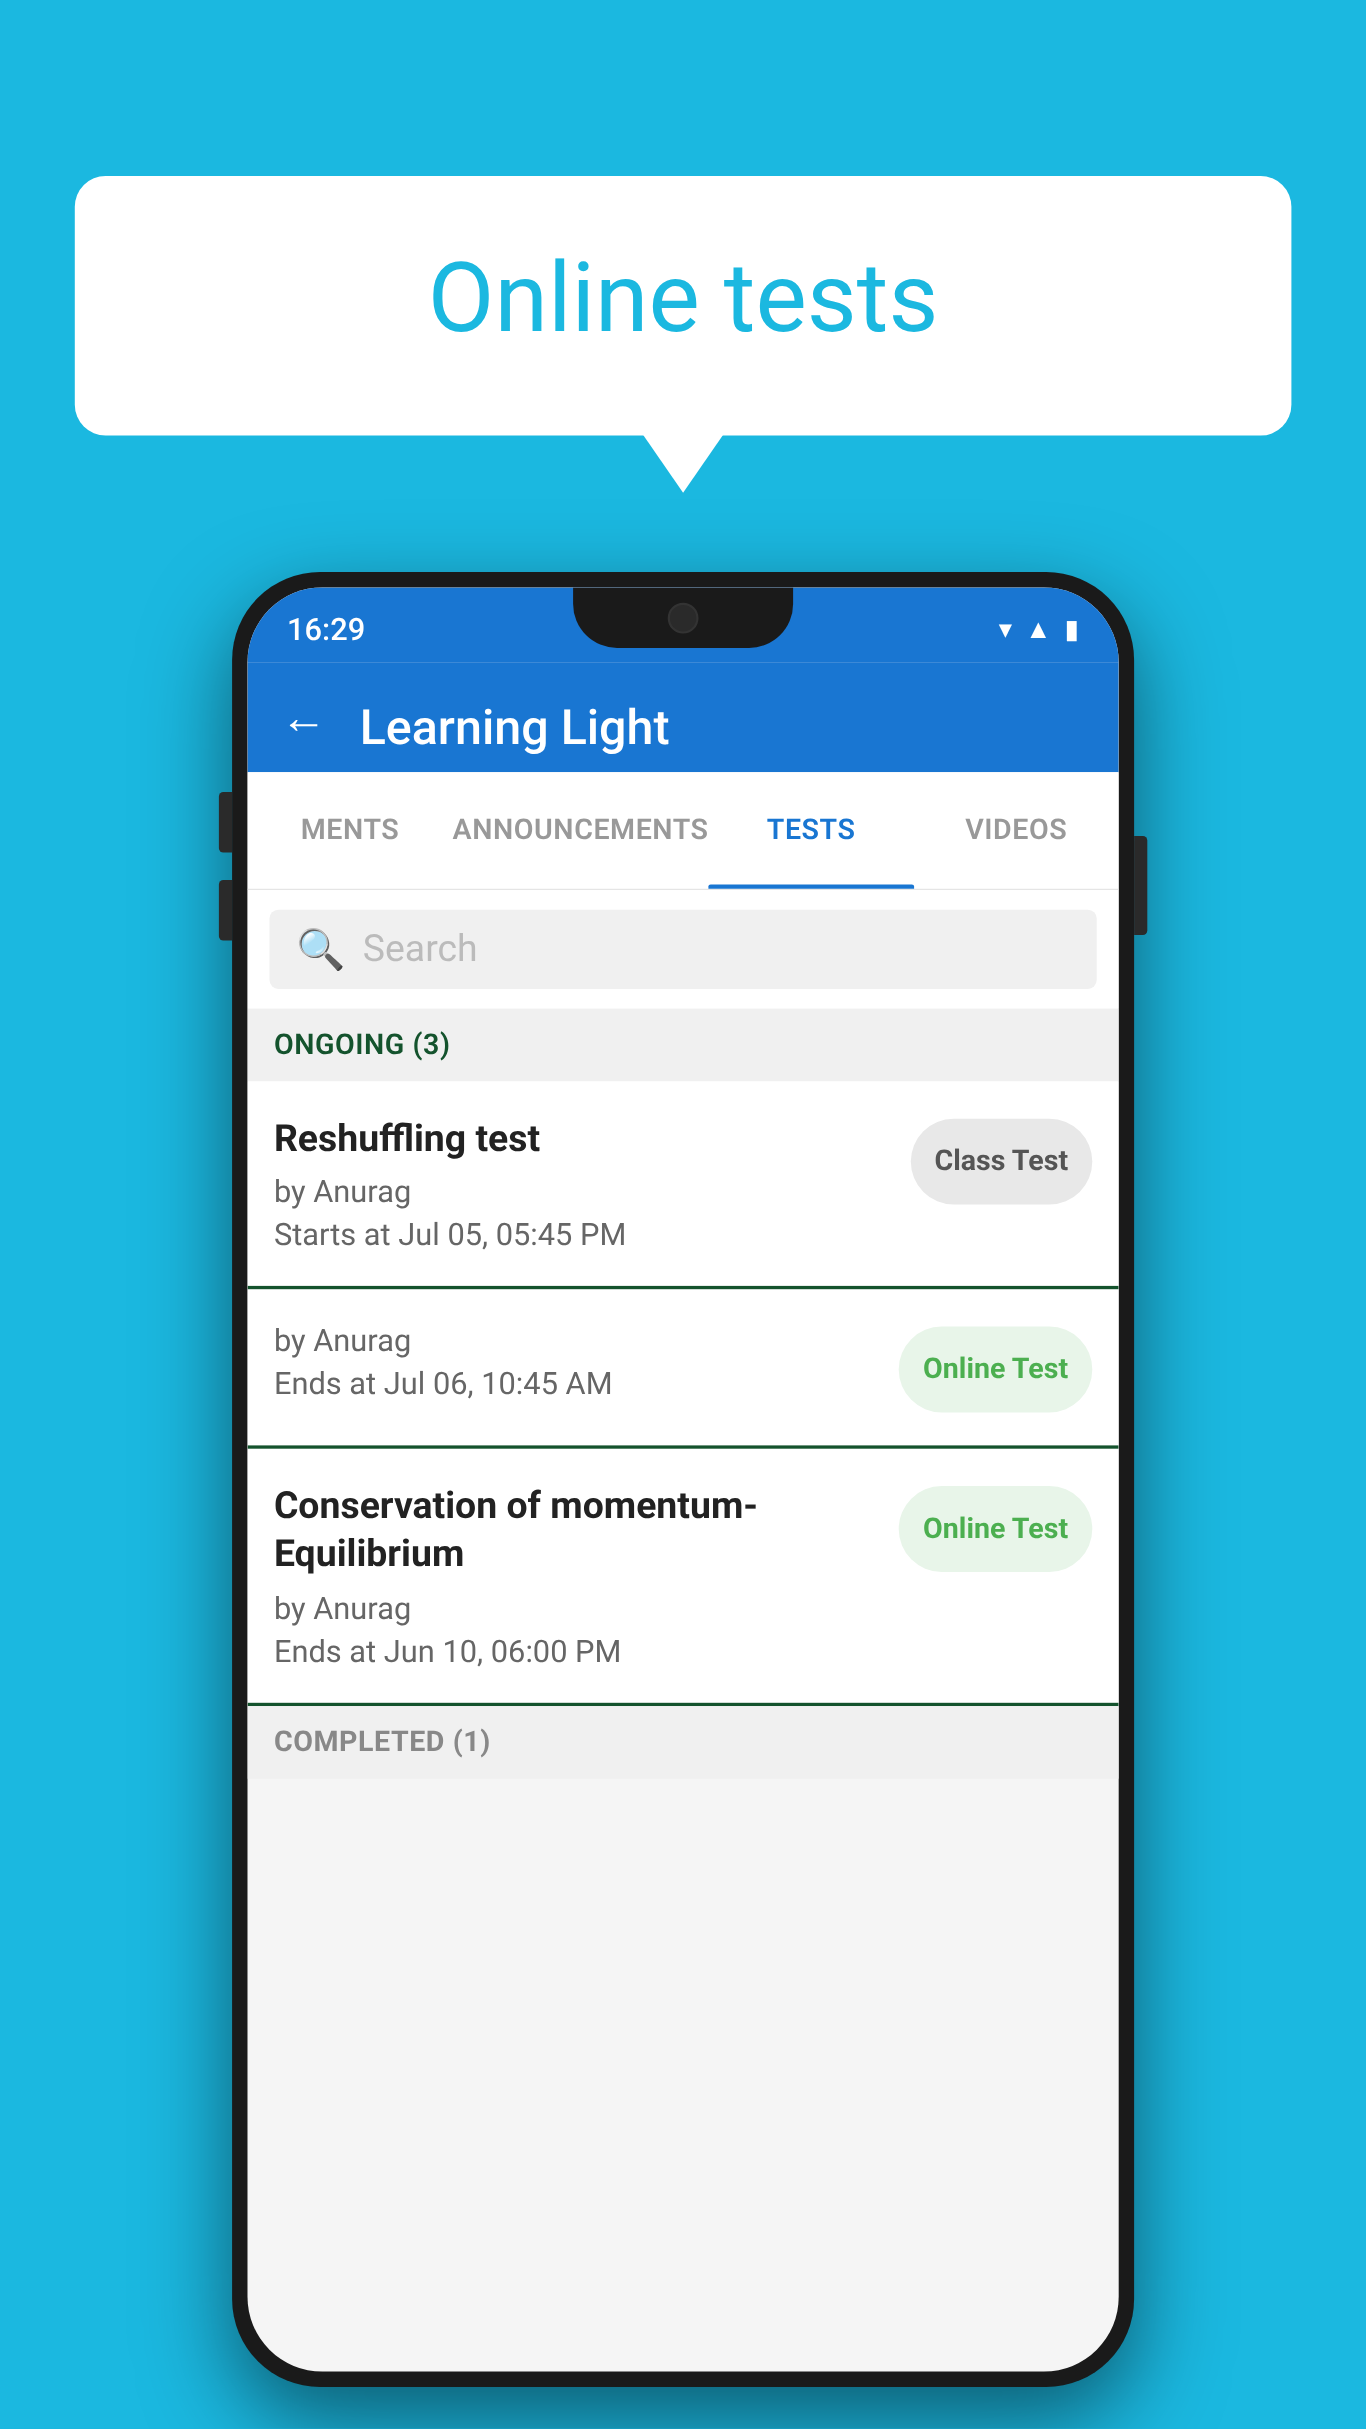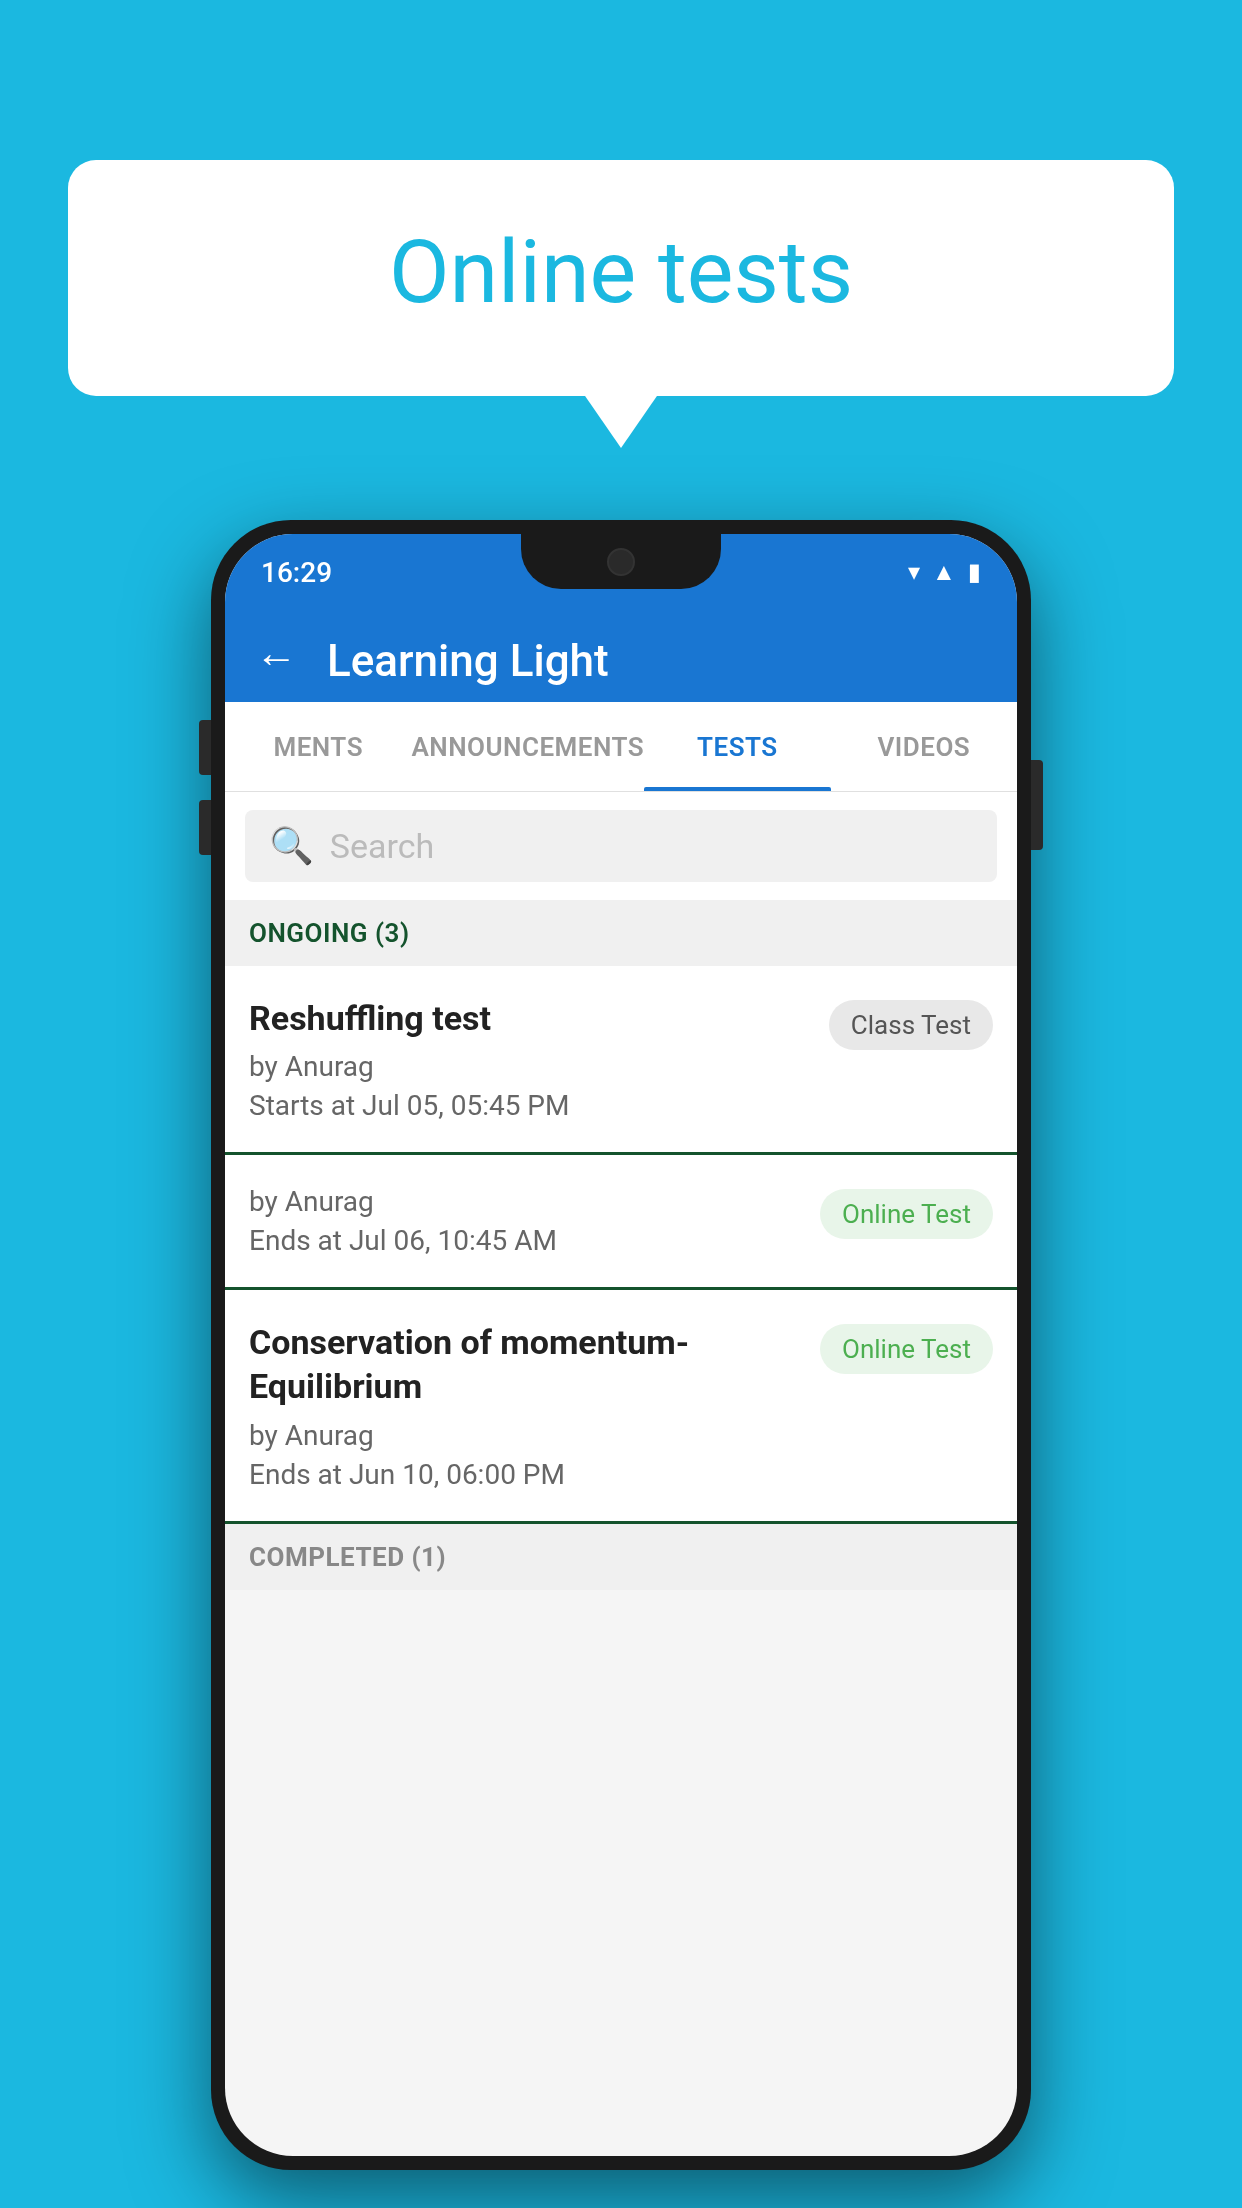--- a/index.html
+++ b/index.html
@@ -144,21 +144,21 @@
     .app-title {
       color: white;
       font-size: 44px;
       font-weight: 500;
       margin-top: 18px;
     }
 
     
     .tab-bar {
       background: white;
-      height: 90px;
+      height: 107px;
       display: flex;
       align-items: stretch;
       border-bottom: 1px solid #e0e0e0;
     }
     .tab-item {
       flex: 1;
       display: flex;
       align-items: center;
       justify-content: center;
       font-size: 26px;
@@ -242,23 +242,23 @@
       font-size: 28px;
       color: #666;
       margin-bottom: 6px;
     }
     .test-date {
       font-size: 28px;
       color: #666;
     }
     .test-badge {
       border-radius: 50px;
-      padding: 10px 22px;
+      padding: 24px 22px;
       font-size: 26px;
-      font-weight: 400;
+      font-weight: 700;
       white-space: nowrap;
       margin-top: 4px;
     }
     .badge-class {
       background: #e8e8e8;
       color: #555;
     }
     .badge-online {
       background: #e8f5e9;
       color: #4CAF50;

